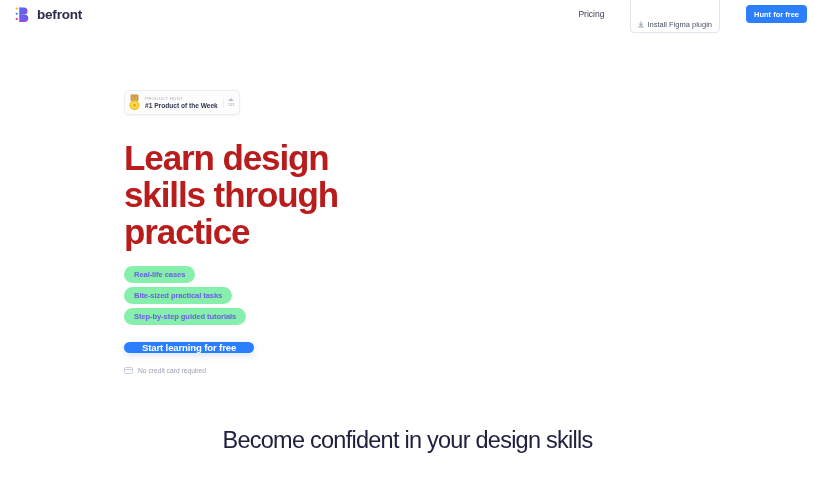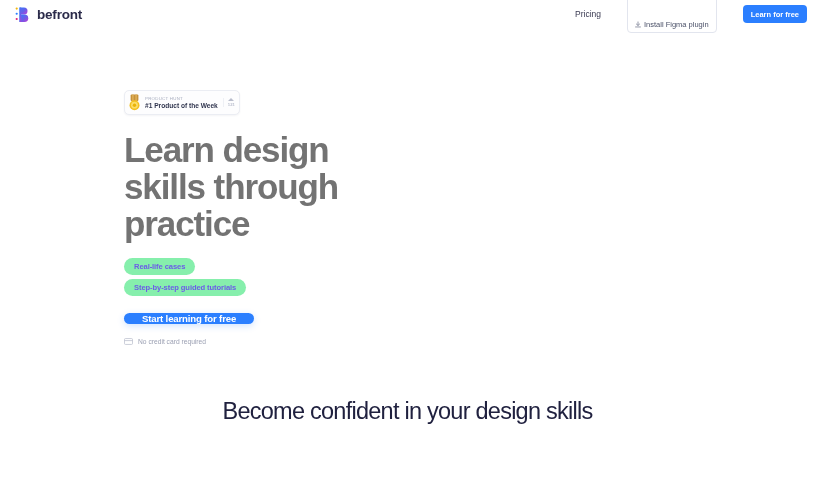--- a/index.html
+++ b/index.html
@@ -77,25 +77,25 @@
   }
   .ph-caret {
     width:0; height:0;
     border-left:3px solid transparent;
     border-right:3px solid transparent;
     border-bottom:3.5px solid #b9bdcc;
   }
   .ph-count { font-size:4.2px; color:#b9bdcc; font-weight:700; }
 
   h1.headline {
-    margin-top:17px;
+    margin-top:25px;
     font-size:35px;
     line-height:1.05;
     font-weight:700;
-    color:#737373;
+    color:#b91c1c;
     letter-spacing:-1.1px;
     max-width:260px;
   }
 
   .tags { margin-top:16px; display:flex; flex-direction:column; align-items:flex-start; gap:4px; }
   .tag {
     background:#86efac; color:#6c5ce7;
     border-radius:20px;
     font-size:7.6px; font-weight:700;
     padding:4px 10px;
@@ -164,21 +164,21 @@
       <span class="dl-icon">
         <svg viewBox="0 0 10 11" width="6" height="7">
           <path d="M5 0.6 V7" stroke="#6b7187" stroke-width="1.2" fill="none"></path>
           <path d="M2.3 4.7 L5 7.3 L7.7 4.7" stroke="#6b7187" stroke-width="1.2" fill="none" stroke-linecap="round" stroke-linejoin="round"></path>
           <path d="M0.9 9.6 H9.1" stroke="#6b7187" stroke-width="1.2" fill="none" stroke-linecap="round"></path>
         </svg>
       </span>
       <span>Install Figma plugin</span>
     </div>
 
-    <button class="cta-top">Learn for free</button>
+    <button class="cta-top">Hunt for free</button>
   </div>
 </div>
 
 <div class="hero">
 
   <div class="ph-badge">
     <span class="medal">
       <svg viewBox="0 0 13 17" width="13" height="17">
         <rect x="2.6" y="0.5" width="7.8" height="6.5" rx="1" fill="#c7923a"></rect>
         <rect x="4.2" y="0.5" width="1.4" height="6.5" fill="#e0b15c"></rect>
@@ -197,20 +197,21 @@
     <span class="ph-vote">
       <span class="ph-caret"></span>
       <span class="ph-count">121</span>
     </span>
   </div>
 
   <h1 class="headline">Learn design skills through practice</h1>
 
   <div class="tags">
     <span class="tag">Real-life cases</span>
+    <span class="tag">Bite-sized practical tasks</span>
     <span class="tag">Step-by-step guided tutorials</span>
   </div>
 
   <button class="cta-main">Start learning for free</button>
 
   <div class="nocard">
     <span class="card-icon">
       <svg viewBox="0 0 12 9" width="9" height="7">
         <rect x="0.6" y="0.6" width="10.8" height="7.8" rx="1.4" fill="none" stroke="#b9bdcc" stroke-width="1"></rect>
         <path d="M0.6 3.3 H11.4" stroke="#b9bdcc" stroke-width="1"></path>

